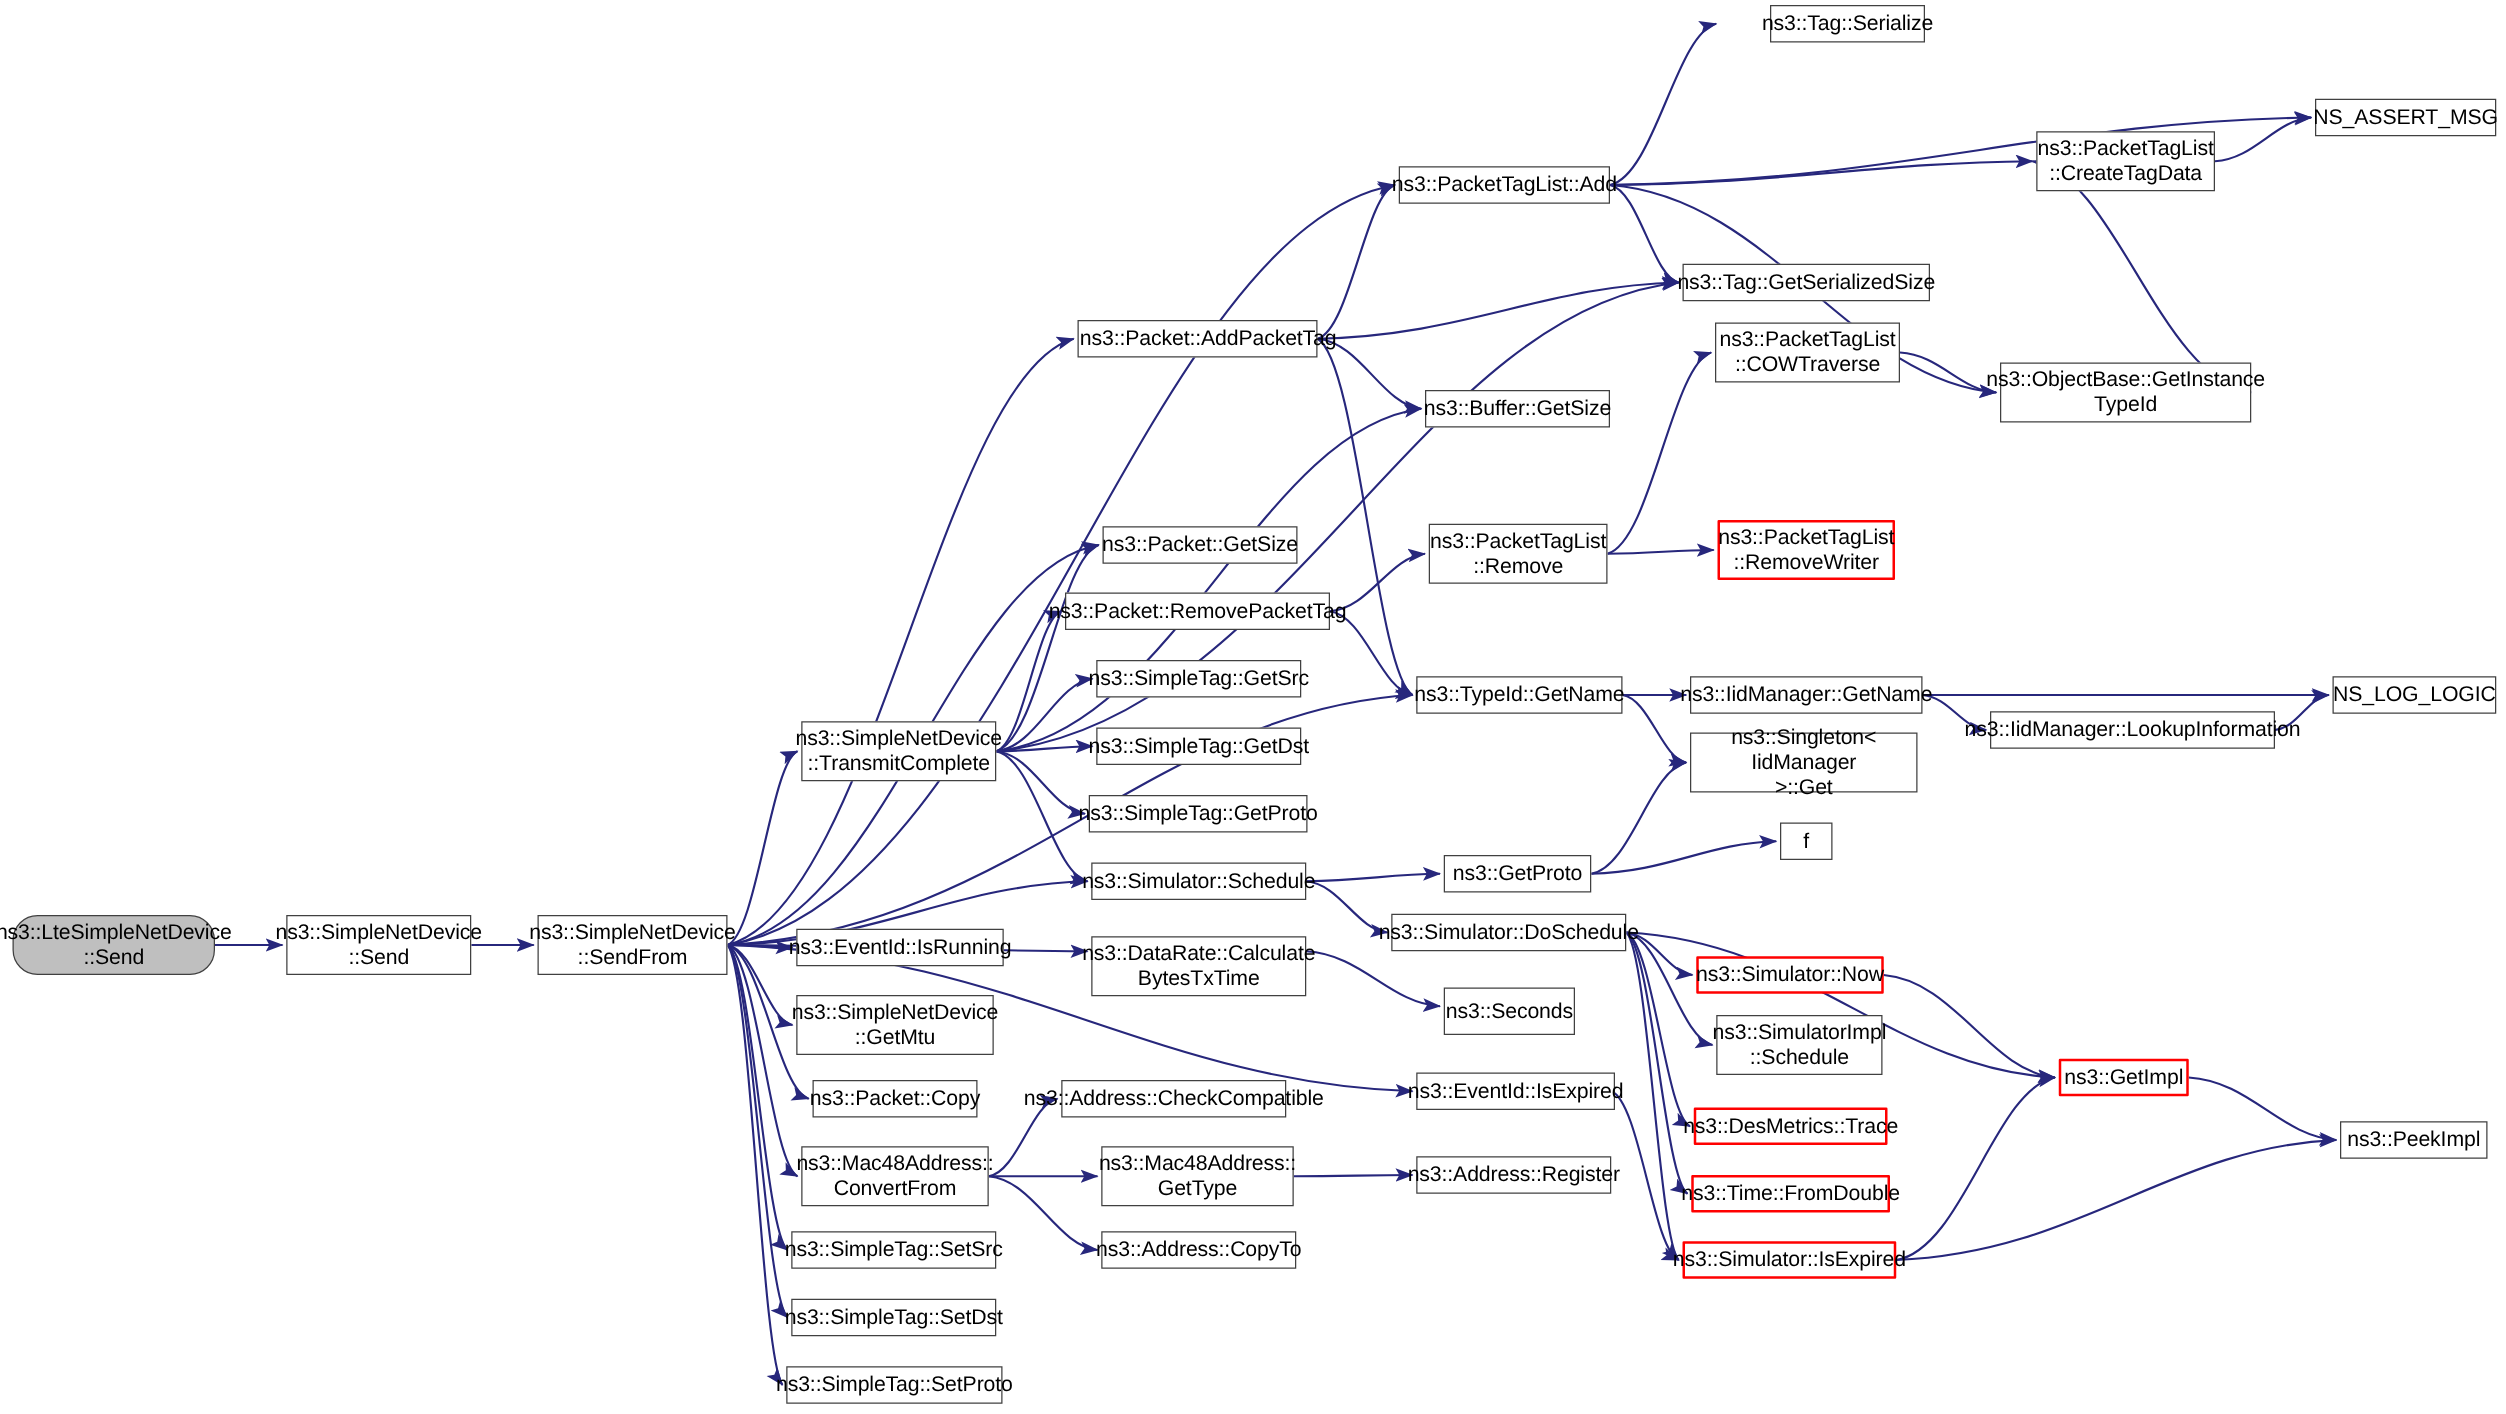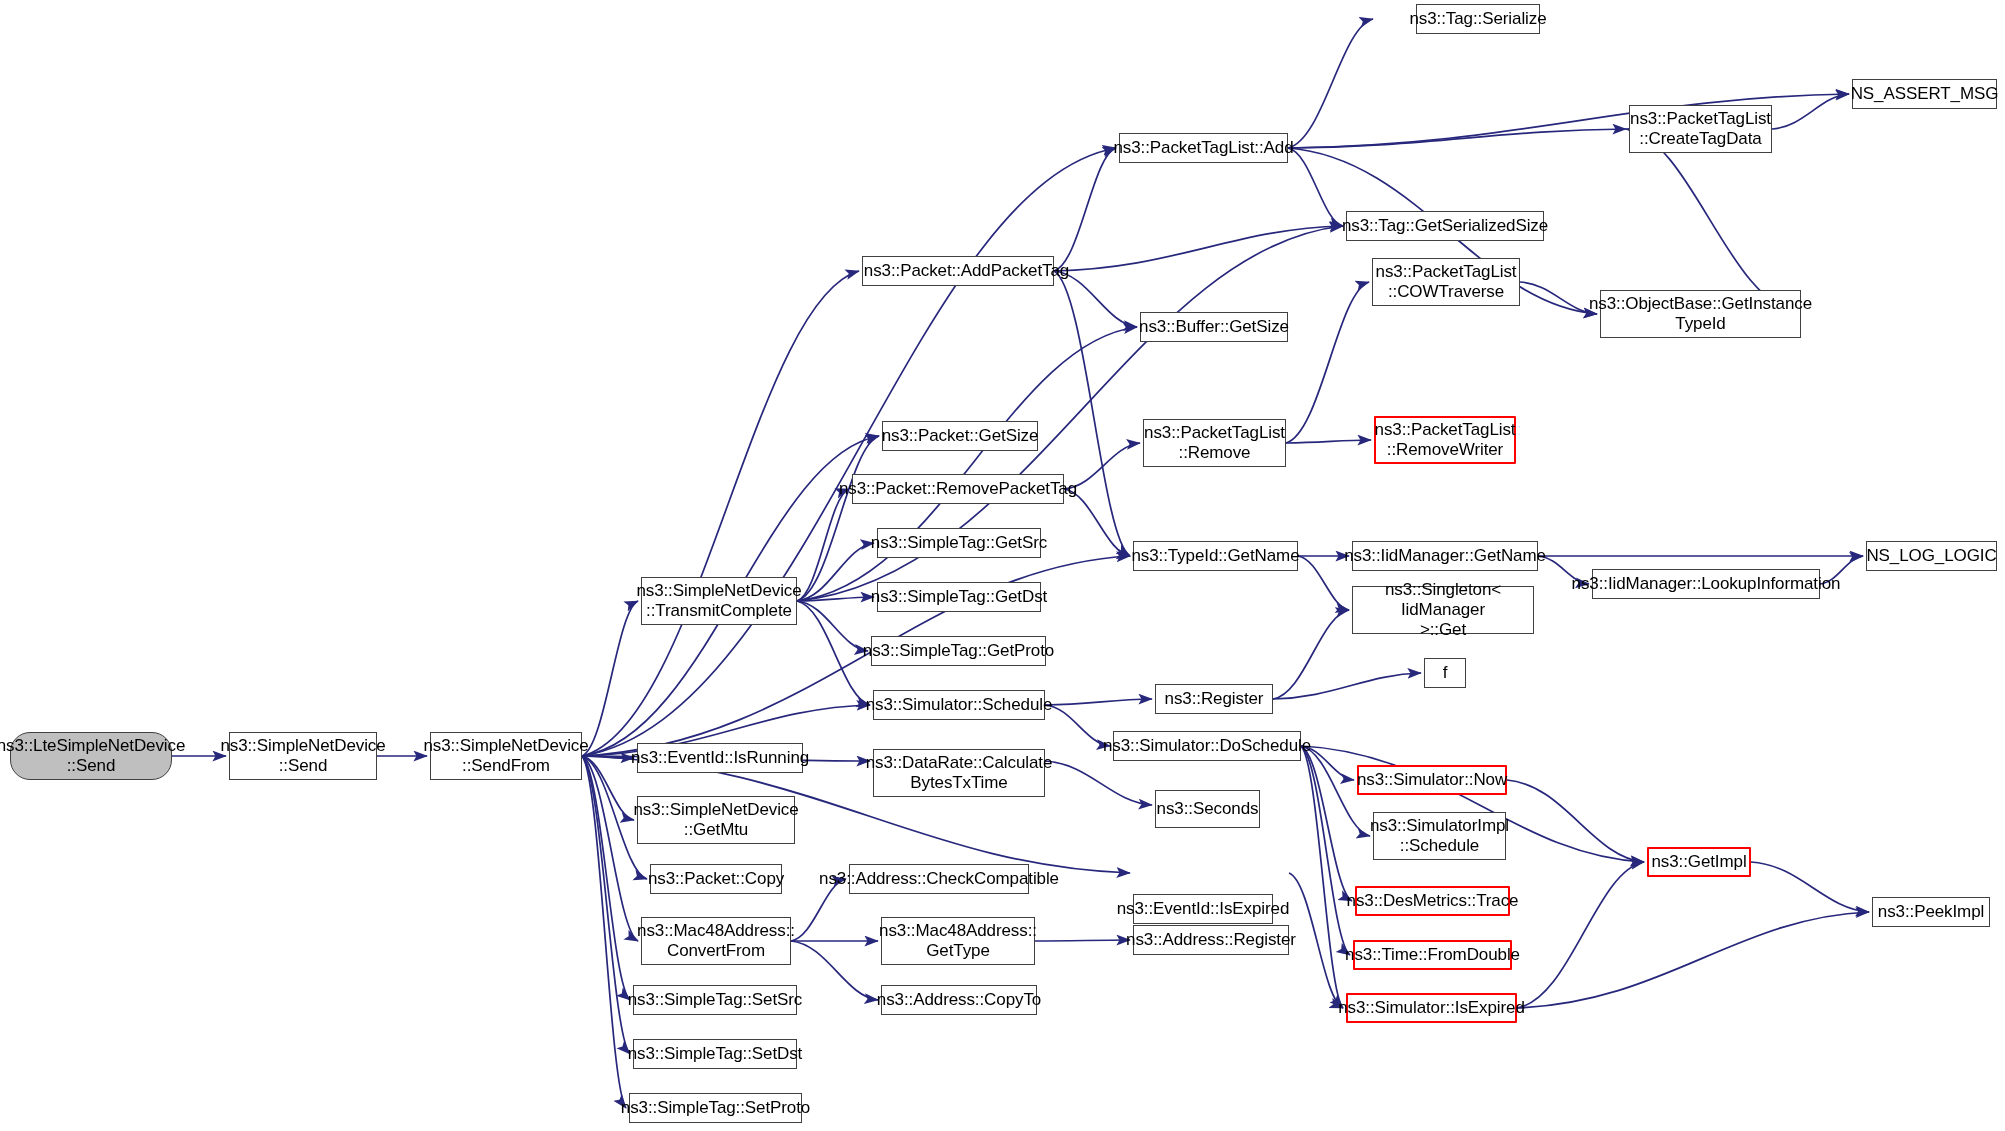--- a/index.html
+++ b/index.html
@@ -142,24 +142,24 @@
       <div class="node" style="left: 1119px; top: 133px; width: 169px; height: 30px;">ns3::PacketTagList::Add</div>
       <div class="node" style="left: 1346px; top: 211px; width: 198px; height: 30px;">ns3::Tag::GetSerializedSize</div>
       <div class="node" style="left: 1372px; top: 258px; width: 148px; height: 48px;">ns3::PacketTagList
 ::COWTraverse</div>
       <div class="node" style="left: 1140px; top: 312px; width: 148px; height: 30px;">ns3::Buffer::GetSize</div>
       <div class="node" style="left: 1143px; top: 419px; width: 143px; height: 48px;">ns3::PacketTagList
 ::Remove</div>
       <div class="node" style="left: 1133px; top: 541px; width: 165px; height: 30px;">ns3::TypeId::GetName</div>
       <div class="node" style="left: 1352px; top: 586px; width: 182px; height: 48px;">ns3::Singleton&lt; IidManager
 &gt;::Get</div>
-      <div class="node" style="left: 1155px; top: 684px; width: 118px; height: 30px;">ns3::Register</div>
+      <div class="node" style="left: 1155px; top: 684px; width: 118px; height: 30px;">ns3::GetProto</div>
       <div class="node" style="left: 1113px; top: 731px; width: 188px; height: 30px;">ns3::Simulator::DoSchedule</div>
       <div class="node" style="left: 1155px; top: 790px; width: 105px; height: 38px;">ns3::Seconds</div>
-      <div class="node" style="left: 1133px; top: 894px; width: 140px; height: 30px;">ns3::EventId::IsExpired</div>
+      <div class="node" style="left: 1133px; top: 858px; width: 159px; height: 30px;">ns3::EventId::IsExpired</div>
       <div class="node" style="left: 1133px; top: 925px; width: 156px; height: 30px;">ns3::Address::Register</div>
       <div class="node" style="left: 1424px; top: 658px; width: 42px; height: 30px;">f</div>
       <div class="node hot" style="left: 1357px; top: 765px; width: 150px; height: 30px;">ns3::Simulator::Now</div>
       <div class="node" style="left: 1373px; top: 812px; width: 133px; height: 48px;">ns3::SimulatorImpl
 ::Schedule</div>
       <div class="node hot" style="left: 1355px; top: 886px; width: 155px; height: 30px;">ns3::DesMetrics::Trace</div>
       <div class="node hot" style="left: 1353px; top: 940px; width: 159px; height: 30px;">ns3::Time::FromDouble</div>
       <div class="node hot" style="left: 1346px; top: 993px; width: 171px; height: 30px;">ns3::Simulator::IsExpired</div>
       <div class="node hot" style="left: 1374px; top: 416px; width: 142px; height: 48px;">ns3::PacketTagList
 ::RemoveWriter</div>

